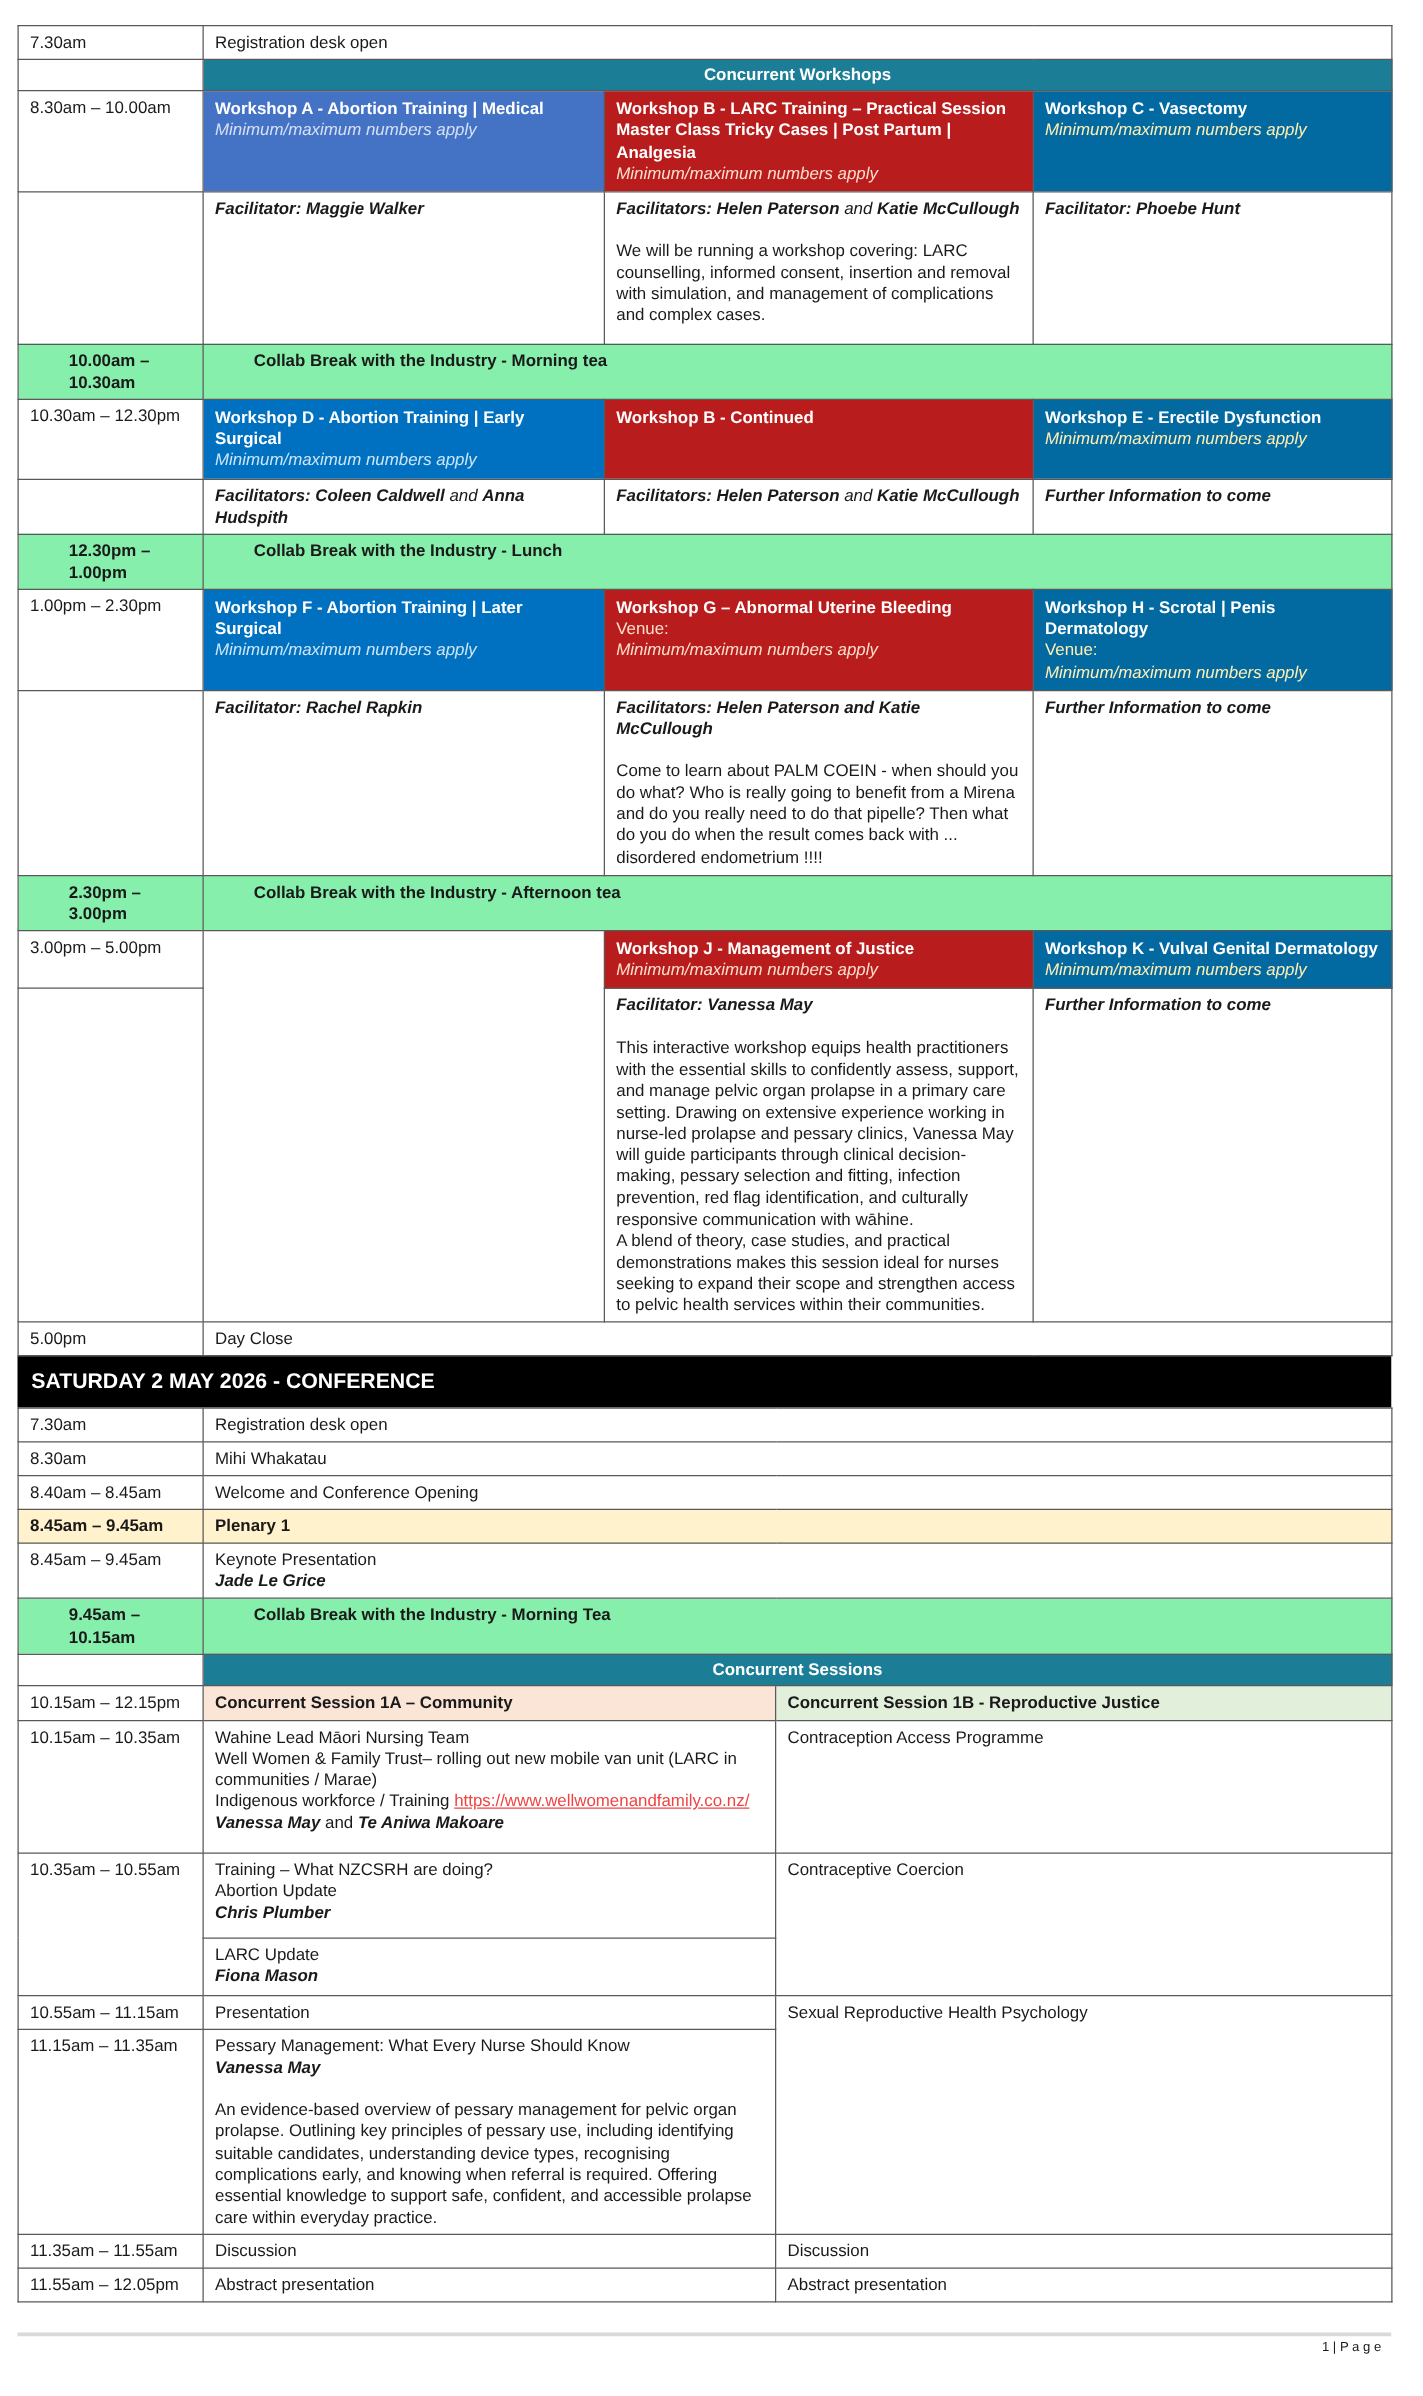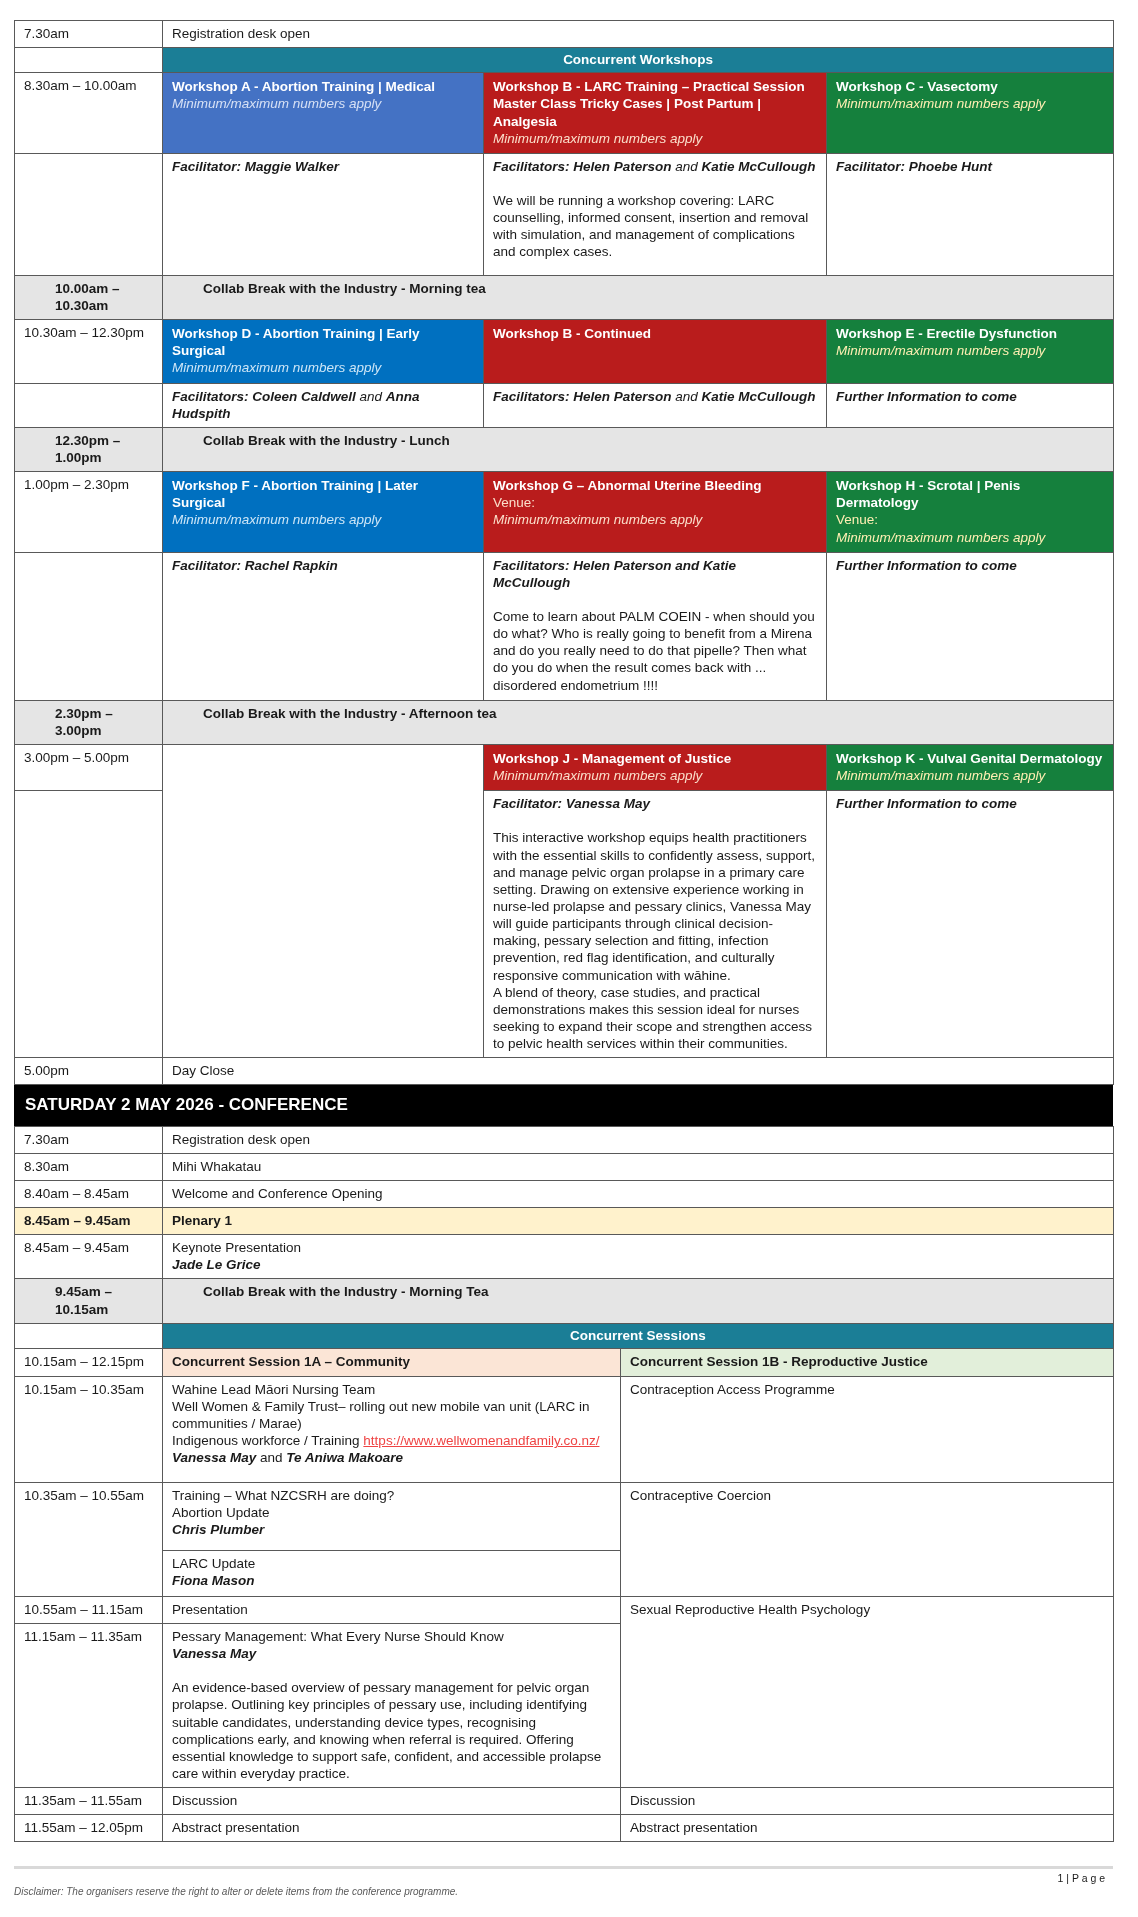--- a/index.html
+++ b/index.html
@@ -17,33 +17,33 @@
   .day-header .spacer-cell { width:289px; border:1px solid #262626; margin:1px 1px 1px 0; }
   .day-title { font-size:17px; font-weight:bold; line-height:1.25; }
   .day-sub { font-size:12px; line-height:1.2; margin-top:1px; }
   .sat-header .main-cell { padding:9px 11px 10px 11px; }
 
   
   table.sched { border-collapse:collapse; width:1099px; table-layout:fixed; }
   td { border:1px solid #595959; vertical-align:top; padding:4px 9px 5px 9px;
        font-size:13.5px; line-height:1.27; }
   td.timecell { }
-  tr.breakrow td { background:#e5e5e5; font-weight:bold;padding-left:40px; }
+  tr.breakrow td { background:#86efac; font-weight:bold;padding-left:40px; }
   td.tealband { background:#1B7E96; color:#ffffff; font-weight:bold; text-align:center;
                 font-size:13.5px; padding:3px 0 4px 0; }
   td.blank { background:#fff; }
 
   
   td.ws { padding:5px 9px 6px 9px; }
   td.ws .ws-title { color:#fff; font-weight:bold; }
   td.ws .ws-sub { font-style:italic; }
   td.wsA { background:#4472C4; }  td.wsA .ws-sub, td.wsA .ws-venue { color:#D6E0F5; }
   td.wsBlue { background:#0070C0; } td.wsBlue .ws-sub, td.wsBlue .ws-venue { color:#CDE6F7; }
   td.wsOrange { background:#b91c1c; } td.wsOrange .ws-sub, td.wsOrange .ws-venue { color:#FBDFCB; }
-  td.wsYellow { background:#15803d; } td.wsYellow .ws-sub, td.wsYellow .ws-venue { color:#FFEFB3; }
+  td.wsYellow { background:#0369a1; } td.wsYellow .ws-sub, td.wsYellow .ws-venue { color:#FFEFB3; }
 
   .fac { font-weight:bold; font-style:italic; }
   .fac .and { font-weight:normal; }
   .gap { height:17px; }
   .desc { }
   .bold { font-weight:normal; }
   .bi { font-weight:bold; font-style:italic; }
   .plenary td { background:#FFF2CC; font-weight:bold; }
   td.sess1a { background:#FBE5D6; font-weight:bold; }
   td.sess1b { background:#E2EFDA; font-weight:bold; }
@@ -334,16 +334,15 @@
       <td>Abstract presentation</td>
     </tr>
   </tbody>
       </table>
 
 </div>
 
 <div class="footer">
   <div class="rule"></div>
   <div class="pagenum">1 | P a g e</div>
-  <div class="disclaimer">Disclaimer: The organisers reserve the right to alter or delete items from the conference programme.</div>
 </div>
 
 </div>
 
 </body></html>

